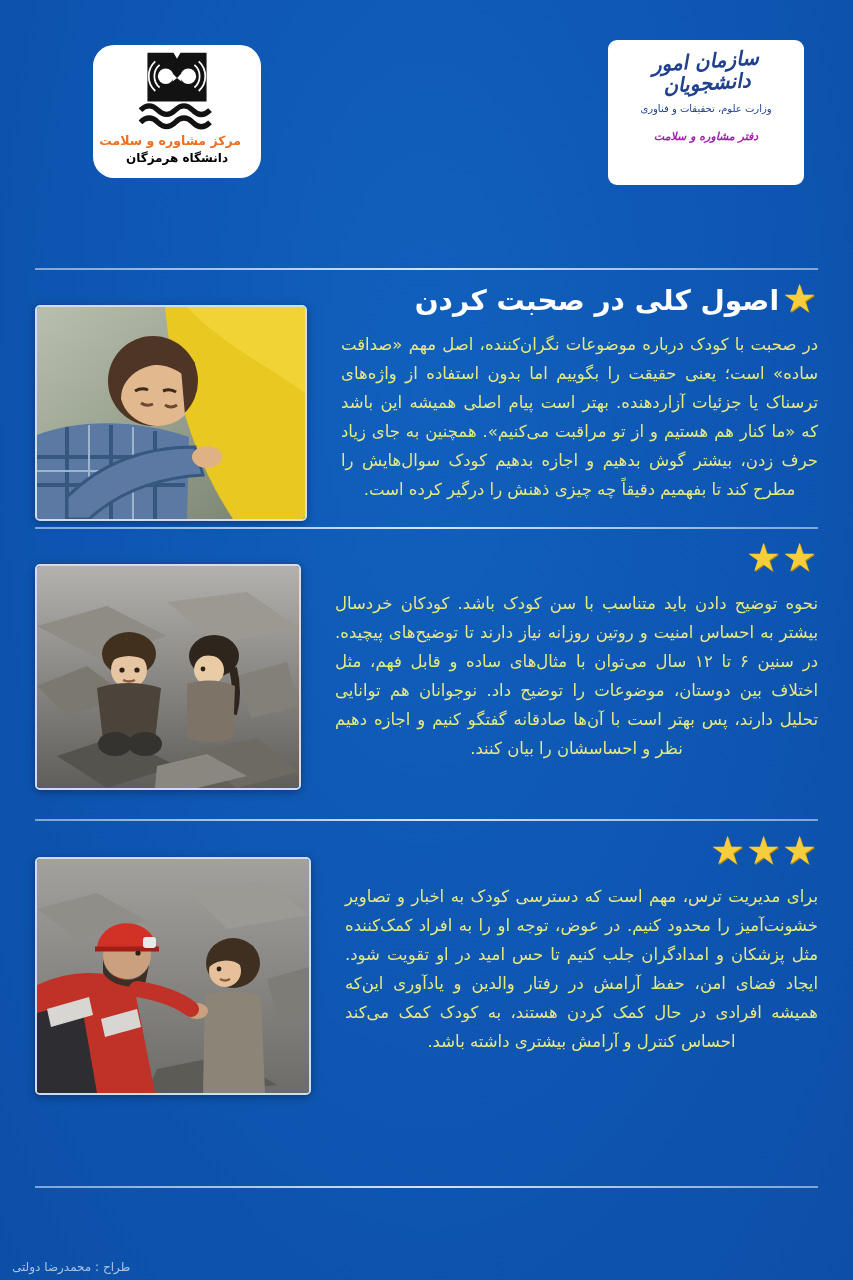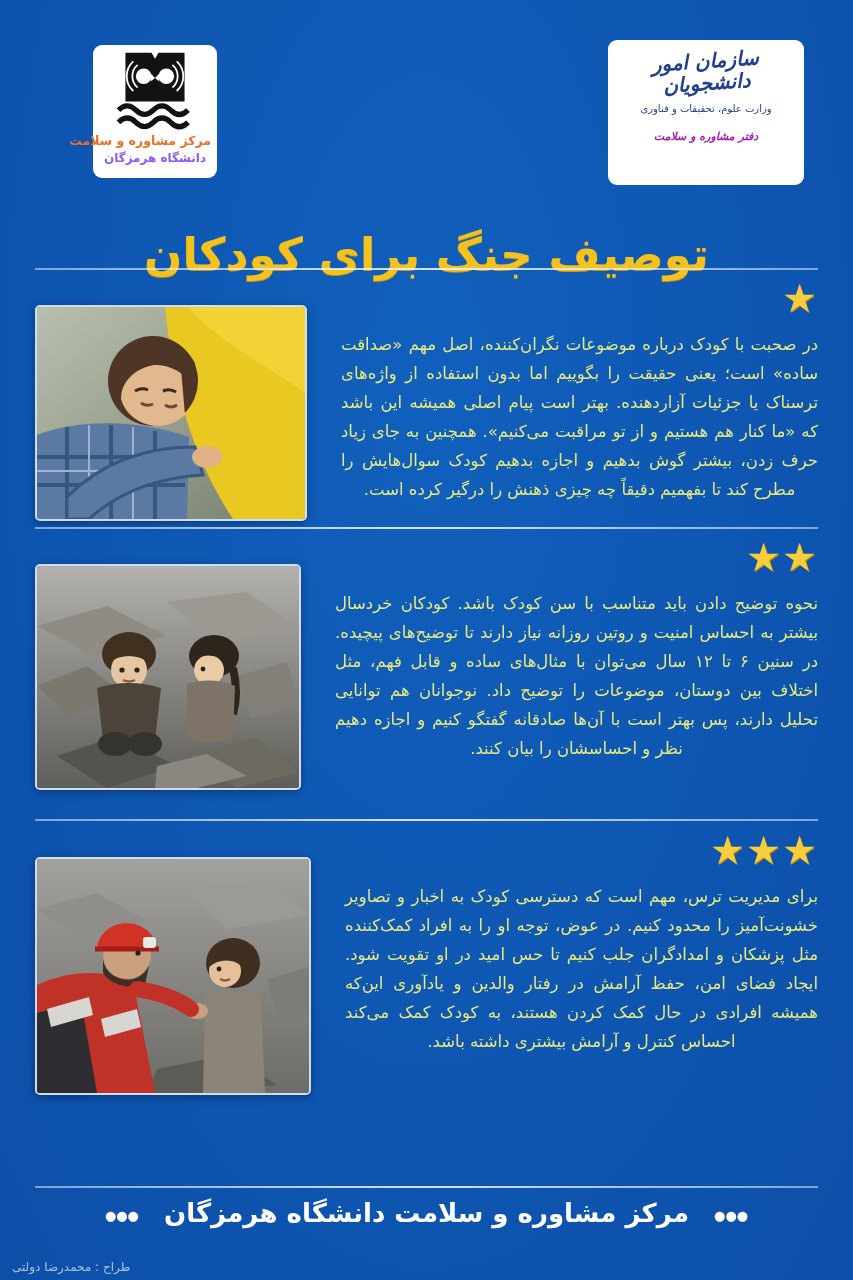--- a/index.html
+++ b/index.html
@@ -4,24 +4,24 @@
 <style>
   html,body{margin:0;padding:0;background:#0a4aa0;}
   .poster{
     position:relative; width:853px; height:1280px; margin:0 auto;
     background:radial-gradient(ellipse at 50% 30%, #1160bd 0%, #0e56b2 55%, #0c4fa8 100%);
     font-family:"DejaVu Sans", sans-serif;
     direction:rtl; overflow:hidden;
   }
   
   .logo{position:absolute; background:#fff; border-radius:9px; box-sizing:border-box; text-align:center;}
-  .logo-left{left:93px; top:45px; width:124px; height:133px; padding:6px 6px;}
+  .logo-left{left:93px; top:45px; width:168px; height:133px; padding:6px 20px;border-radius:21px;}
   .logo-left svg{display:block; margin:0 auto;}
   .uni-l1{color:#ee6f22; font-weight:bold; font-size:12.5px; margin-top:2px; white-space:nowrap;}
-  .uni-l2{color:#8b5cf6; font-weight:bold; font-size:12px; margin-top:3px; white-space:nowrap;}
+  .uni-l2{color:#000000; font-weight:bold; font-size:12px; margin-top:3px; white-space:nowrap;}
   .logo-right{right:49px; top:40px; width:196px; height:145px; padding:10px 8px 6px;}
   .cal{font-family:"DejaVu Serif", serif; font-style:italic; font-weight:bold; color:#21418f;
        font-size:20px; line-height:1.1; transform:rotate(-4deg); }
   .min-sub{color:#21418f; font-size:10px; margin-top:9px; white-space:nowrap;}
   .min-office{font-family:"DejaVu Serif", serif; font-style:italic; font-weight:bold;
        color:#a21caf; font-size:11px; margin-top:16px; white-space:nowrap;}
   
   .main-title{
     position:absolute; top:198px; left:0; width:100%; text-align:center;
     font-size:45px; font-weight:bold; color:#f4c21d; letter-spacing:0px;
@@ -71,28 +71,28 @@
     <div class="uni-l1">مرکز مشاوره و سلامت</div>
     <div class="uni-l2">دانشگاه هرمزگان</div>
   </div>
 
   <div class="logo logo-right">
     <div class="cal">سازمان امور دانشجویان</div>
     <div class="min-sub">وزارت علوم، تحقیقات و فناوری</div>
     <div class="min-office">دفتر مشاوره و سلامت</div>
   </div>
 
-  <h1 class="main-title">توصیف جنگ برای کودکان</h1>
 
   <div class="rule" style="top:268px"></div>
 
   <section class="sec" style="top:281px">
     <div class="sec-text">
       <h2 class="sec-head">
         <span class="stars">★</span>
+        <span>اصول کلی در صحبت کردن</span>
       </h2>
       <p class="sec-body">در صحبت با کودک درباره موضوعات نگران‌کننده، اصل مهم «صداقت ساده» است؛ یعنی حقیقت را بگوییم اما بدون استفاده از واژه‌های ترسناک یا جزئیات آزاردهنده. بهتر است پیام اصلی همیشه این باشد که «ما کنار هم هستیم و از تو مراقبت می‌کنیم». همچنین به جای زیاد حرف زدن، بیشتر گوش بدهیم و اجازه بدهیم کودک سوال‌هایش را مطرح کند تا بفهمیم دقیقاً چه چیزی ذهنش را درگیر کرده است.</p>
     </div>
     <div class="sec-img">
       <svg width="268" height="212" viewBox="0 0 268 212">
         <defs>
           <linearGradient id="bg1" x1="0" y1="0" x2="1" y2="1">
             <stop offset="0" stop-color="#b9bfae"></stop>
               <stop offset="1" stop-color="#75806d"></stop>
           </linearGradient>
@@ -197,21 +197,16 @@
         <path d="M183,120 q5,3 10,0" stroke="#8a5c3e" stroke-width="2.4" fill="none"></path>
         <path d="M168,136 Q196,128 224,138 L228,234 H166 Z" fill="#8d8478"></path>
         <ellipse cx="160" cy="152" rx="11" ry="8" fill="#caa07e"></ellipse>
         <path d="M100,130 Q136,136 154,150" stroke="#c03227" stroke-width="16" fill="none" stroke-linecap="round"></path>
       </svg>
     </div>
   </section>
 
   <div class="rule" style="top:1186px"></div>
 
-  <div class="footer">
-    <span class="dots">●●●</span>
-    <span class="foot-txt">مرکز مشاوره و سلامت دانشگاه هرمزگان</span>
-    <span class="dots">●●●</span>
-  </div>
 
   <div class="credit">طراح : محمدرضا دولتی</div>
 
 </div>
 
 </body></html>

